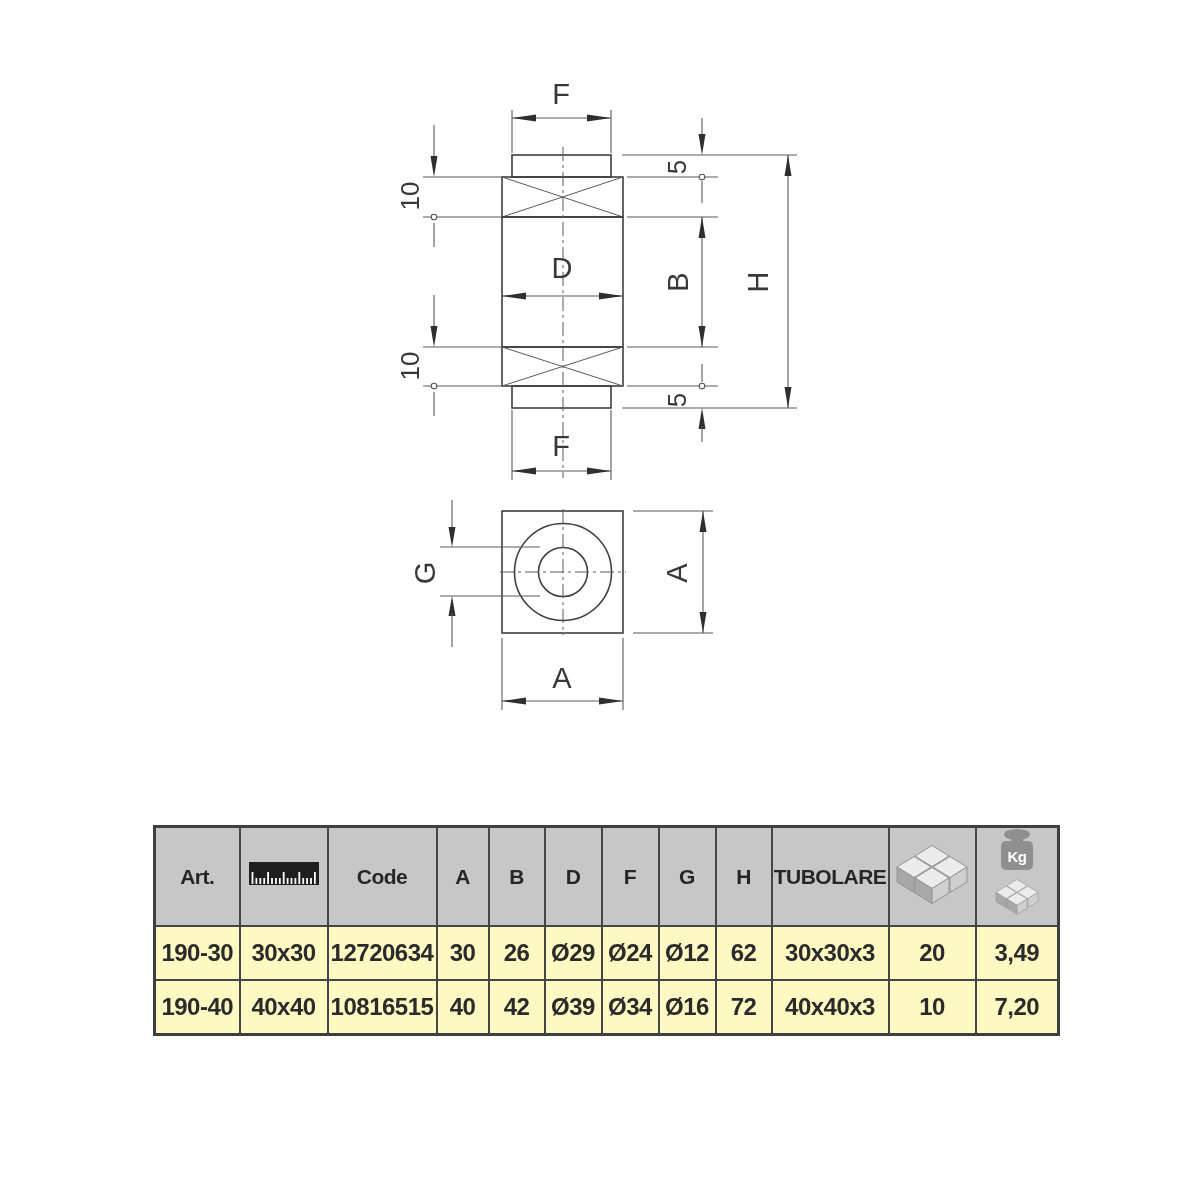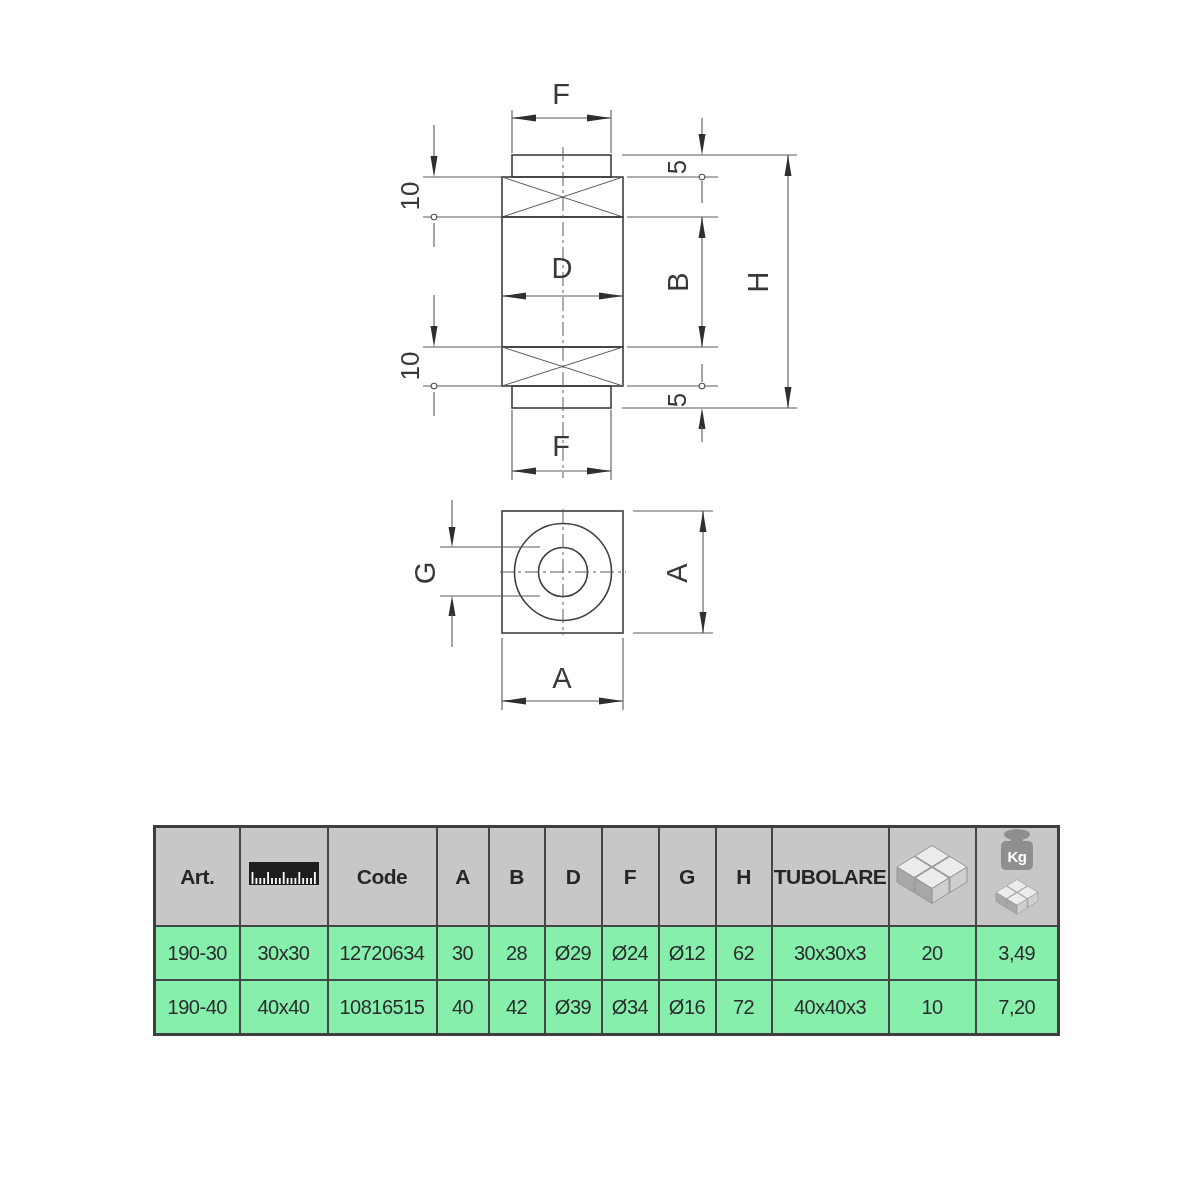--- a/index.html
+++ b/index.html
@@ -15,21 +15,21 @@
   .origin-dot{fill:#ffffff;stroke:#555555;stroke-width:1.1;}
   .dimtext{fill:#383838;font-family:"Liberation Sans",sans-serif;font-size:29px;font-weight:400;}
   .dimnum{fill:#383838;font-family:"Liberation Sans",sans-serif;font-size:26px;font-weight:400;}
   
   .spec{position:absolute;left:153px;top:825px;width:904px;border-collapse:collapse;
         table-layout:fixed;border:3px solid #3f3f3f;}
   .spec th,.spec td{border:2px solid #454545;text-align:center;vertical-align:middle;
         padding:0;overflow:hidden;}
   .spec thead th{background:#c7c7c7;height:97px;font-size:21px;font-weight:bold;
         color:#262626;letter-spacing:-0.5px;}
-  .spec td{background:#86efac;height:52px;font-size:20px;font-weight:400;color:#2b2b2b;
+  .spec td{background:#fef9c3;height:52px;font-size:24px;font-weight:700;color:#2b2b2b;
         letter-spacing:-0.5px;}
   .hidden-defs{position:absolute;width:0;height:0;overflow:hidden;}
 </style>
 </head>
 <body>
 
 <div class="stage">
 
   <svg class="hidden-defs" aria-hidden="true">
     <defs>
@@ -237,21 +237,21 @@
           </svg>
         </th>
       </tr>
     </thead>
     <tbody>
       <tr>
         <td>190-30</td>
         <td>30x30</td>
         <td>12720634</td>
         <td>30</td>
-        <td>28</td>
+        <td>26</td>
         <td>Ø29</td>
         <td>Ø24</td>
         <td>Ø12</td>
         <td>62</td>
         <td>30x30x3</td>
         <td>20</td>
         <td>3,49</td>
       </tr>
       <tr>
         <td>190-40</td>

